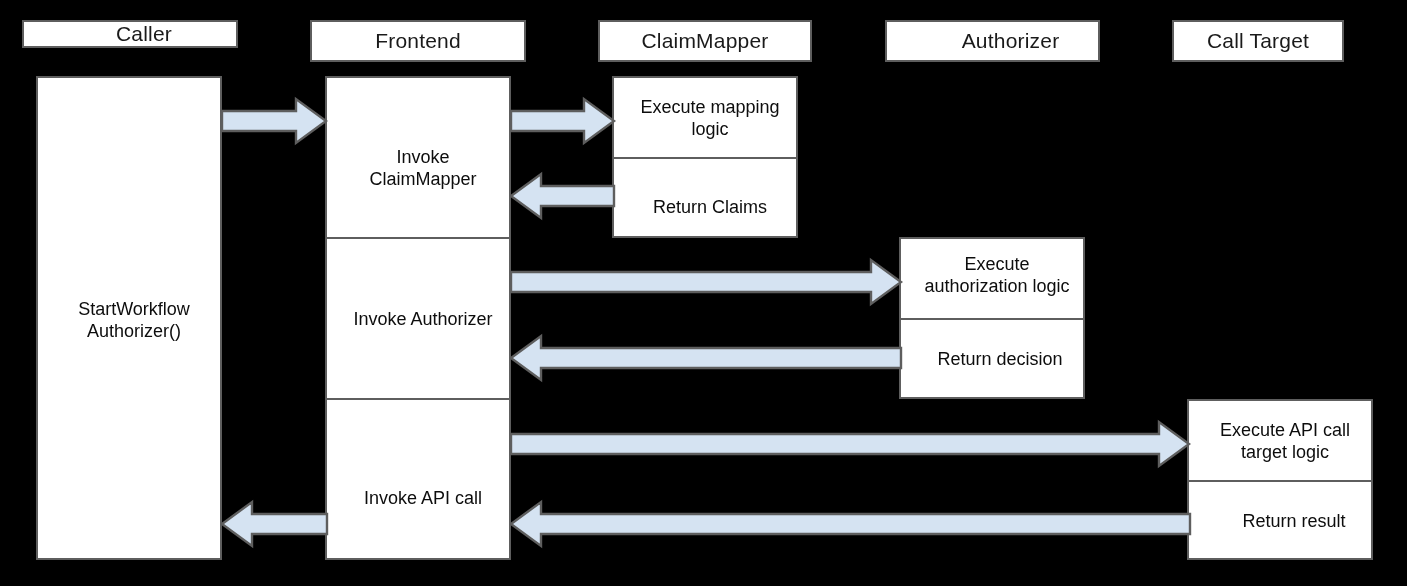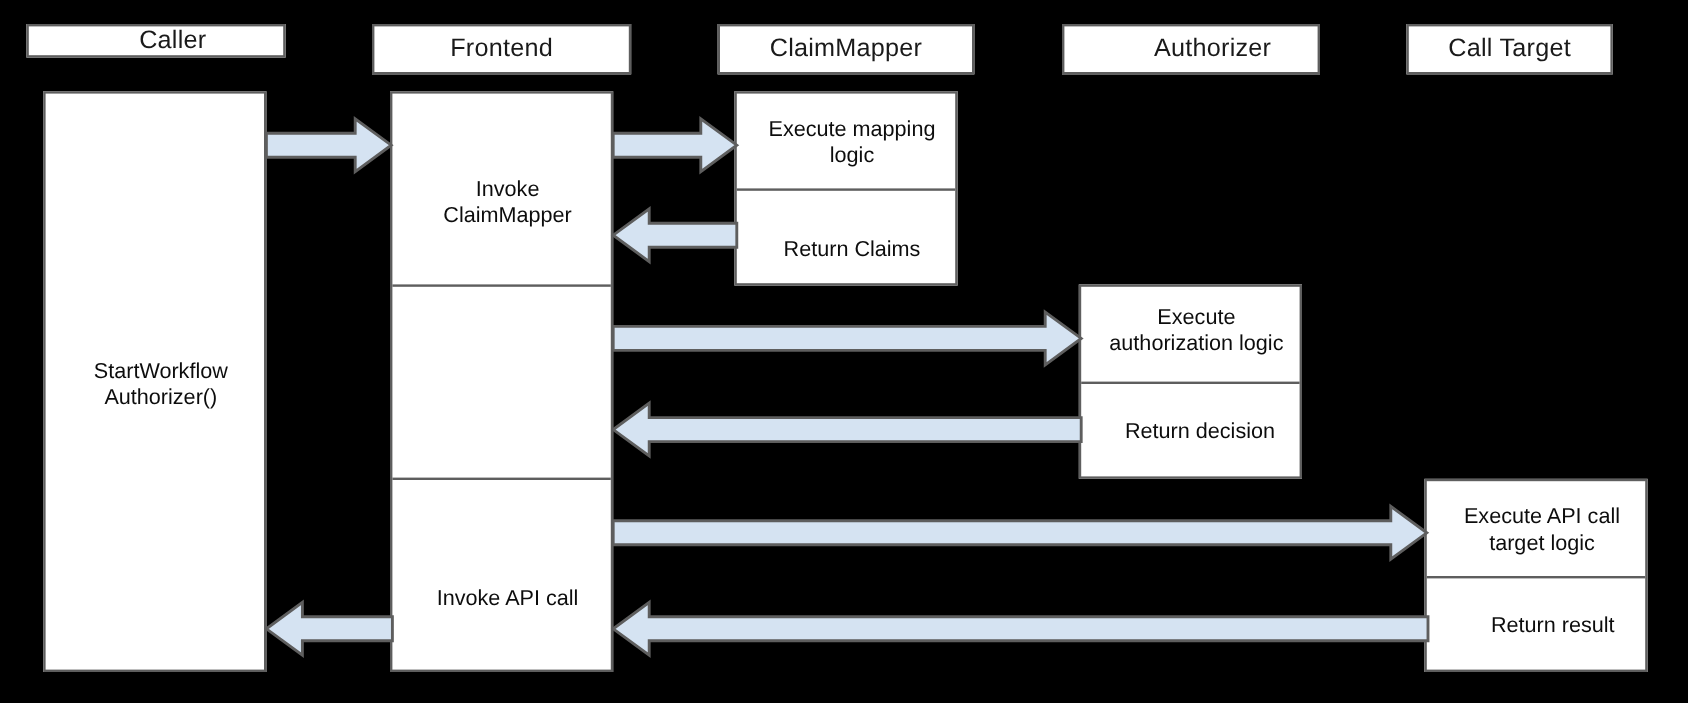--- a/index.html
+++ b/index.html
@@ -94,20 +94,21 @@
     <span>Call Target</span>
   </div>
 
   <div class="activation" style="left:36px; top:76px; width:186px; height:484px;">
     <div class="act-cell" style="top:0; height:484px;">StartWorkflow Authorizer()</div>
   </div>
 
   <div class="activation" style="left:325px; top:76px; width:186px; height:484px;">
     <div class="act-cell" style="top:0; height:148px;margin-top:16px;">Invoke ClaimMapper</div>
     <div class="act-divider" style="top:159px;"></div>
+    <div class="act-cell" style="top:161px; height:160px;">Invoke Authorizer</div>
     <div class="act-divider" style="top:320px;"></div>
     <div class="act-cell" style="top:322px; height:196px;">Invoke API call</div>
   </div>
 
   <div class="activation" style="left:612px; top:76px; width:186px; height:162px;">
     <div class="act-cell" style="top:0; height:80px;">Execute mapping logic</div>
     <div class="act-divider" style="top:79px;"></div>
     <div class="act-cell" style="top:81px; height:97px;">Return Claims</div>
   </div>
 

